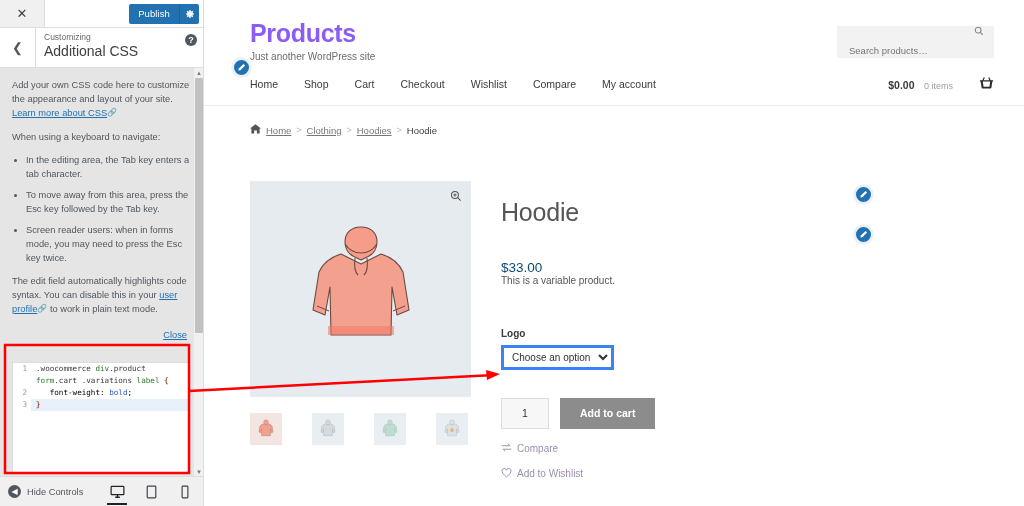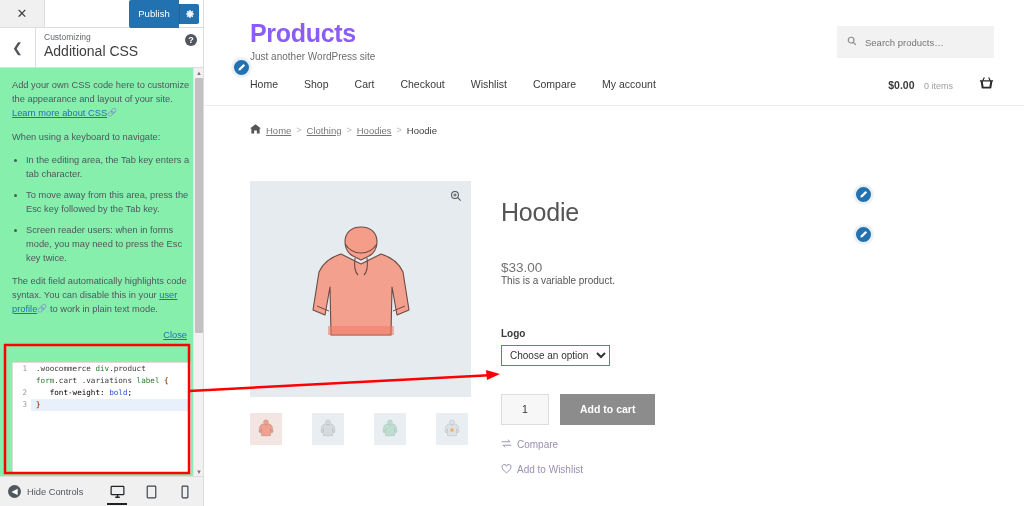--- a/index.html
+++ b/index.html
@@ -22,21 +22,21 @@
     display:flex; align-items:stretch; justify-content:space-between;
   }
   .cz-close {
     width:45px; display:flex; align-items:center; justify-content:center;
     border-right:1px solid #ddd; cursor:pointer;
     font-size:13px; color:#3c434a; background:#f0f0f1;
   }
   .cz-publish-wrap { display:flex; align-items:center; padding-right:4px; }
   .cz-publish {
     background:#2271b1; color:#fff; font-size:9.5px;
-    height:28px; padding:0 9px; display:flex; align-items:center;
+    height:20px; padding:0 9px; display:flex; align-items:center;
     border-radius:2px 0 0 2px; cursor:pointer; letter-spacing:.1px;
   }
   .cz-gear {
     background:#2271b1; color:#fff; height:20px; width:20px;
     display:flex; align-items:center; justify-content:center;
     border-left:1px solid #1f6399; border-radius:0 2px 2px 0; cursor:pointer;
   }
   .cz-header {
     flex:0 0 40px; display:flex; align-items:stretch;
     border-bottom:1px solid #ddd; background:#fff;
@@ -50,21 +50,21 @@
   .cz-sub { font-size:8.5px; color:#646970; line-height:11px; }
   .cz-title { font-size:14px; color:#404040; line-height:17px; font-weight:400; }
   .cz-help {
     position:absolute; right:6px; top:6px; width:12px; height:12px;
     border-radius:50%; background:#50575e; color:#fff; font-size:9px;
     font-weight:bold; display:flex; align-items:center; justify-content:center;
     cursor:pointer;
   }
 
   .cz-body {
-    flex:1; position:relative; overflow:hidden; background:#86efac;
+    flex:1; position:relative; overflow:hidden; background:#e5e5e5;
   }
   .cz-scrollinner { padding:10px 12px 0 12px; }
   .cz-p {
     font-size:9.3px; color:#50575e; line-height:14px; margin:0 0 9px 0;
   }
   .cz-p a, .cz-link { color:#2271b1; text-decoration:underline; cursor:pointer; }
   .cz-ul { margin:0 0 9px 0; padding-left:14px; }
   .cz-ul li {
     font-size:9.3px; color:#50575e; line-height:14px; margin-bottom:7px;
   }
@@ -139,22 +139,23 @@
     display:flex; align-items:flex-start; justify-content:space-between;
     padding:18px 30px 0 46px;
   }
   .site-title {
     font-size:25px; font-weight:bold; color:#8b5cf6; line-height:30px;
     letter-spacing:-0.3px;
   }
   .site-tagline { font-size:10px; color:#6d6d6d; margin-top:3px; }
   .search-box {
     width:157px; height:32px; background:#f2f2f2;
-    display:flex; align-items:center; gap:6px; padding:0 10px;
+    display:flex; align-items:flex-end; gap:6px; padding:0 10px;
     margin-top:8px;
+    flex-direction:column;
   }
   .search-icon { font-size:10px; color:#8a8a8a; }
   .search-input {
     border:0; background:transparent; outline:none;
     font-size:9.5px; color:#8a8a8a; font-family:"Liberation Sans", sans-serif;
     width:100%;
   }
   .nav-bar {
     display:flex; align-items:center; justify-content:space-between;
     border-bottom:1px solid #ebebeb; padding:0 30px 0 46px; height:44px;
@@ -200,28 +201,28 @@
   .thumb {
     width:32px; height:32px; background:#e8eef1; cursor:pointer;
     display:flex; align-items:center; justify-content:center;
   }
 
   .summary { width:330px; position:relative; }
   .prod-title {
     font-size:25px; color:#555; font-weight:400; line-height:28px;
     letter-spacing:-.2px;
   }
-  .prod-price { font-size:13.5px; color:#737373; margin-top:34px; }
+  .prod-price { font-size:13.5px; color:#0c4a6e; margin-top:34px; }
   .prod-desc { font-size:10px; color:#555; }
   .var-label {
     font-size:10px; color:#3a3a3a; font-weight:bold; margin-top:42px;
   }
   .var-select {
     margin-top:6px; font-size:10px; padding:3px 4px; color:#333;
-    border:1px solid #3b82f6; background:#fff; font-family:"Liberation Sans", sans-serif;
+    border:3px solid #3b82f6; background:#fff; font-family:"Liberation Sans", sans-serif;
   }
   .cart-row { display:flex; align-items:stretch; margin-top:28px; gap:0; }
   .qty {
     width:48px; height:31px; border:1px solid #ddd; background:#f7f7f7;
     text-align:center; font-size:10.5px; color:#333; outline:none;
     font-family:"Liberation Sans", sans-serif;
   }
   .addcart {
     height:31px; padding:0 20px; background:#8c8c8c; color:#fff;
     border:0; font-size:10.5px; font-weight:bold; cursor:pointer;

